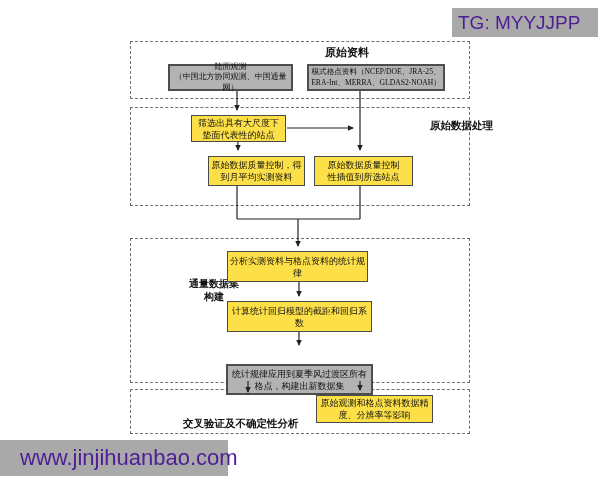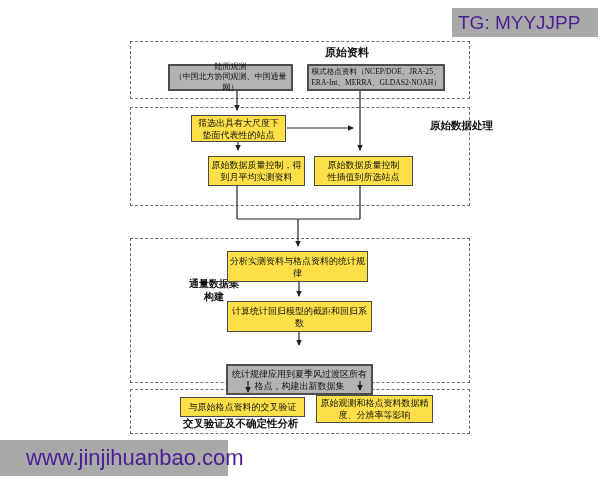--- a/index.html
+++ b/index.html
@@ -7,21 +7,21 @@
     position:relative;width:600px;height:480px;background:#ffffff;
     font-family:"Liberation Serif","DejaVu Serif",serif;color:#1a1a1a;overflow:hidden;
   }
   
   .wm-bar{
     position:absolute;background:#a9a9a9;color:#4c1d95;
     font-family:"Liberation Sans","DejaVu Sans",sans-serif;
     display:flex;align-items:center;
   }
   .wm-top{left:452px;top:8px;width:146px;height:29px;font-size:19px;padding-left:6px;box-sizing:border-box;}
-  .wm-bottom{left:0;top:440px;width:228px;height:36px;font-size:22px;padding-left:26px;box-sizing:border-box;}
+  .wm-bottom{left:0;top:440px;width:228px;height:36px;font-size:22px;padding-left:20px;box-sizing:border-box;}
   
   .section{position:absolute;border:1px dashed #6e6e6e;box-sizing:border-box;background:transparent;}
   .sec1{left:130px;top:41px;width:340px;height:58px;}
   .sec2{left:130px;top:107px;width:340px;height:99px;}
   .sec3{left:130px;top:238px;width:340px;height:145px;}
   .sec4{left:130px;top:389px;width:340px;height:45px;}
   
   .sec-label{position:absolute;font-weight:bold;color:#111;white-space:pre-line;margin-left:47px;}
   .lbl-raw{left:130px;top:45px;width:340px;text-align:center;font-size:11px;}
   .lbl-proc{left:383px;top:119px;font-size:10.5px;}
@@ -78,21 +78,20 @@
   <div class="flow-box b-qc">原始数据质量控制，得
 到月平均实测资料</div>
   <div class="flow-box b-interp">原始数据质量控制
 性插值到所选站点</div>
   <div class="flow-box b-analyze">分析实测资料与格点资料的统计规
 律</div>
   <div class="flow-box b-regress">计算统计回归模型的截距和回归系
 数</div>
   <div class="flow-box gray b-apply">统计规律应用到夏季风过渡区所有
 格点，构建出新数据集</div>
-  <div class="flow-box b-crossval">与原始格点资料的交叉验证</div>
   <div class="flow-box b-uncert">原始观测和格点资料数据精
 度、分辨率等影响</div>
 
   <svg class="arrows" width="600" height="480" viewBox="0 0 600 480">
     <defs>
       <marker id="arr" markerWidth="8" markerHeight="8" refX="5.5" refY="3" orient="auto" markerUnits="userSpaceOnUse">
         <path d="M0,0 L6.5,3 L0,6 z" fill="#222"></path>
       </marker>
     </defs>
     <line x1="237" y1="91" x2="237" y2="110" stroke="#222" stroke-width="1.2" marker-end="url(#arr)"></line>

